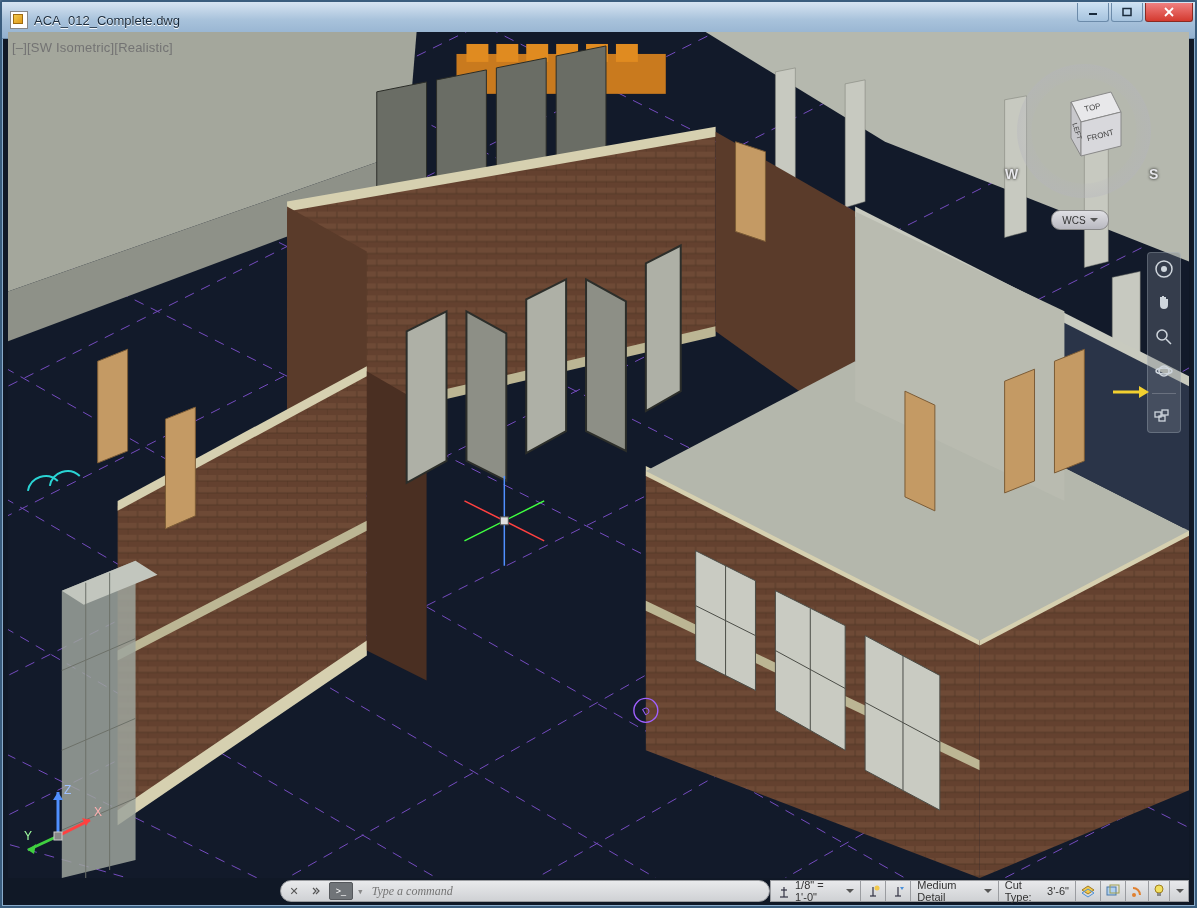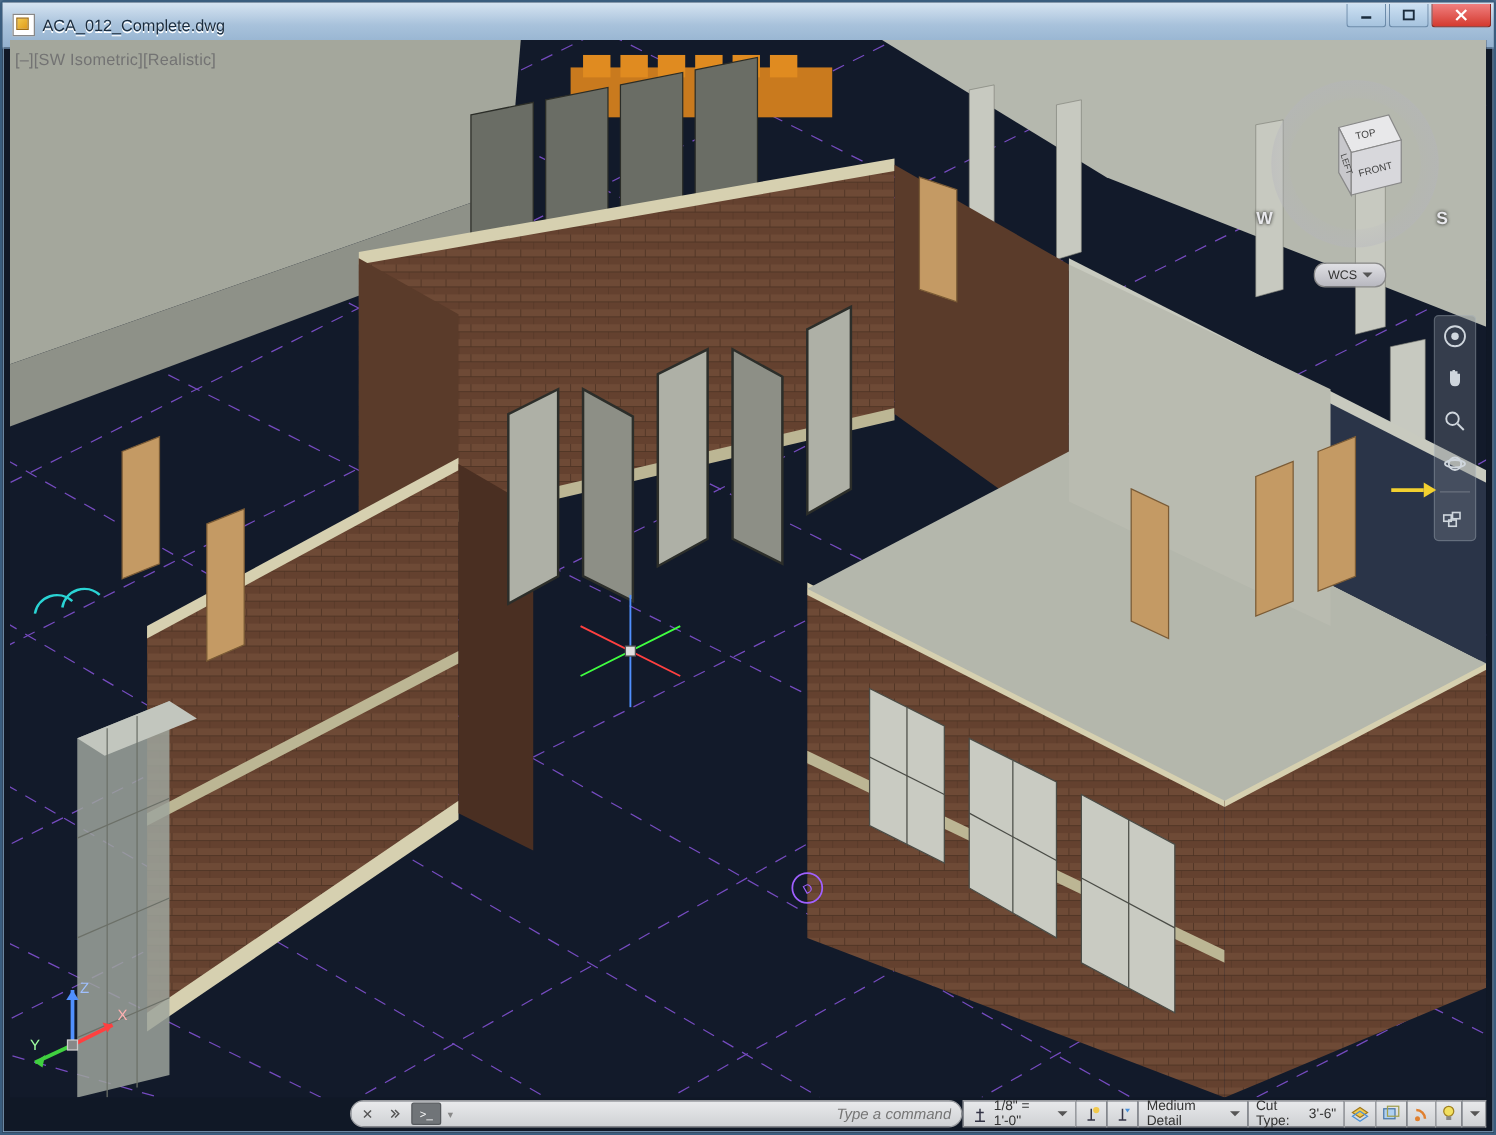--- a/index.html
+++ b/index.html
@@ -204,22 +204,21 @@
     border-radius:2px;
   }
   .sb-left .cmd-input {
     flex:1;
     border:none;
     background:transparent;
     font-style:italic;
     color:#888;
     font-size:12px;
     padding:0 4px;
-    font-family:Liberation Sans, sans-serif;
-    text-align:right;
+    font-family:Liberation Serif, serif;
   }
 
   .sb-right {
     display:flex;
     align-items:stretch;
     margin-left:auto;
   }
   .sb-panel {
     display:flex; align-items:center;
     gap:4px;

